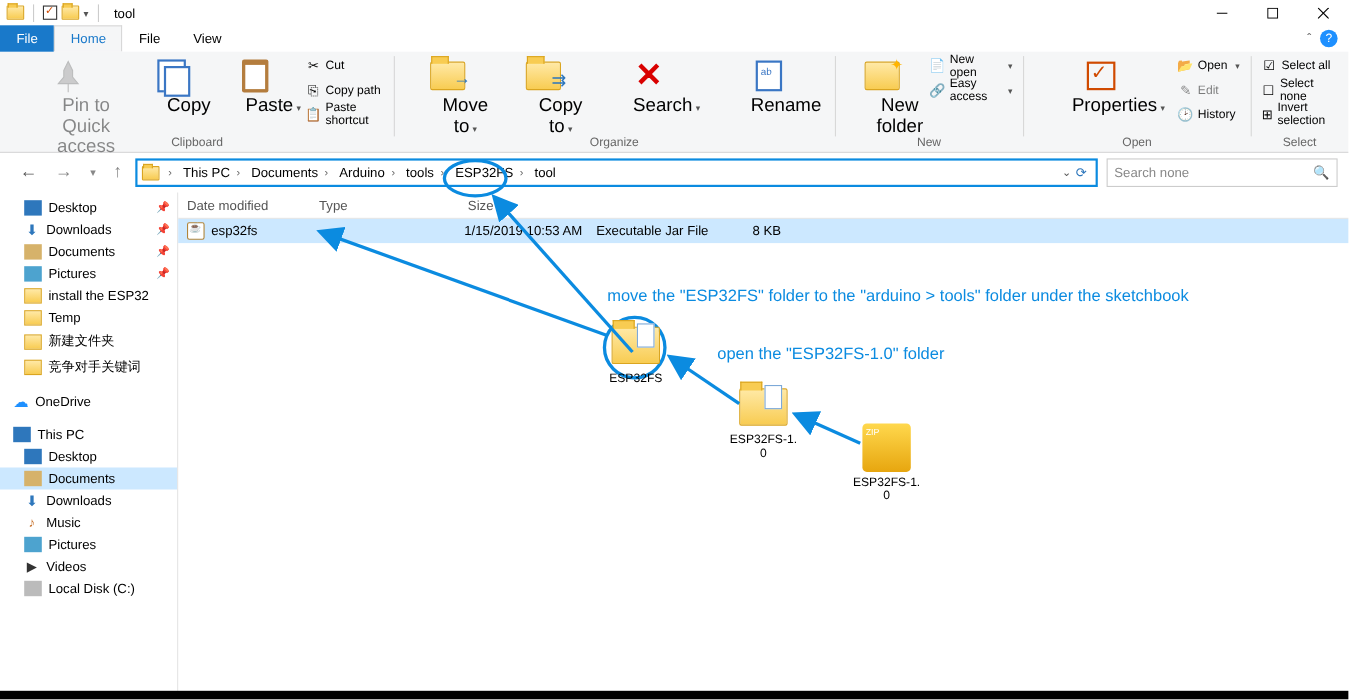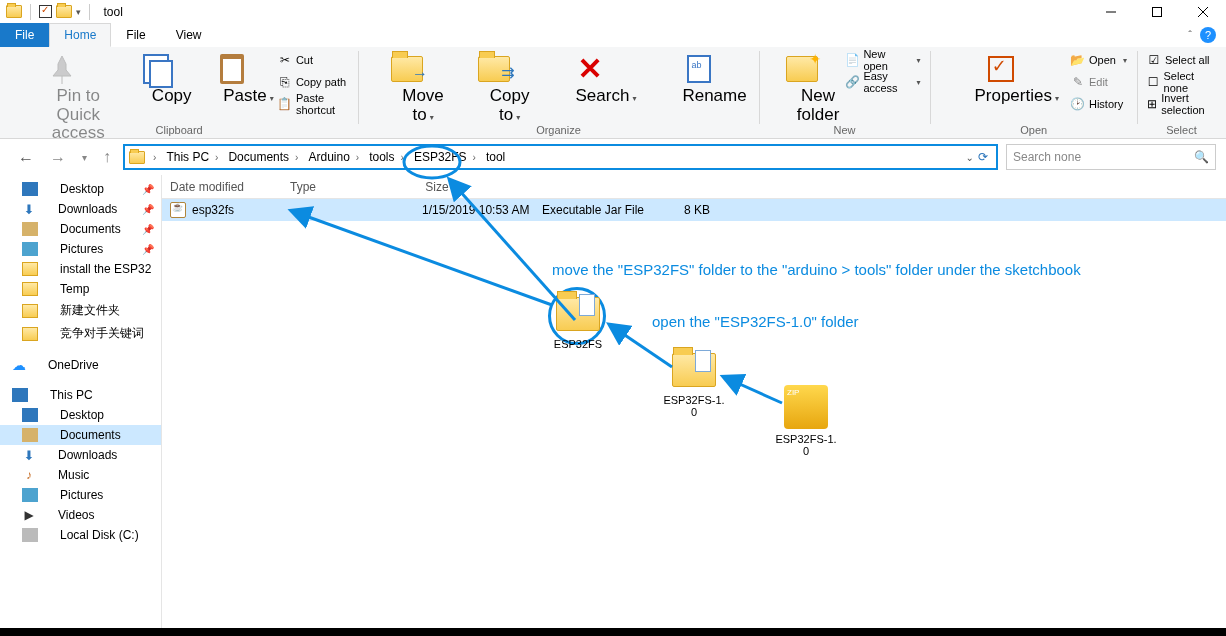--- a/index.html
+++ b/index.html
@@ -135,21 +135,21 @@
   }
 
   
   .main {
     display:flex; height: calc(636px - 23px - 24px - 92px - 36px - 8px);
   }
   .nav {
     width:162px; border-right:1px solid #e5e5e5; overflow:hidden; padding-top:4px;
   }
   .nav .item {
-    display:flex; align-items:center; gap:22px; padding:3px 6px 3px 22px; font-size:12px; position:relative;
+    display:flex; align-items:center; gap:6px; padding:3px 6px 3px 22px; font-size:12px; position:relative;
   }
   .nav .item.top { padding-left:12px; }
   .nav .item.selected { background:#cce8ff; }
   .nav .pin { position:absolute; right:6px; color:#555; font-size:10px; }
   .nav .ic { width:16px; height:14px; display:inline-block; }
   .ic-folderY { background:linear-gradient(#ffe9a6,#f8cc52); border:1px solid #daa520; }
   .ic-desktop { background:#2e77bc; }
   .ic-dl { color:#2e77bc; font-size:13px; }
   .ic-doc { background:#d6b26a; }
   .ic-pic { background:#4da3cf; }

